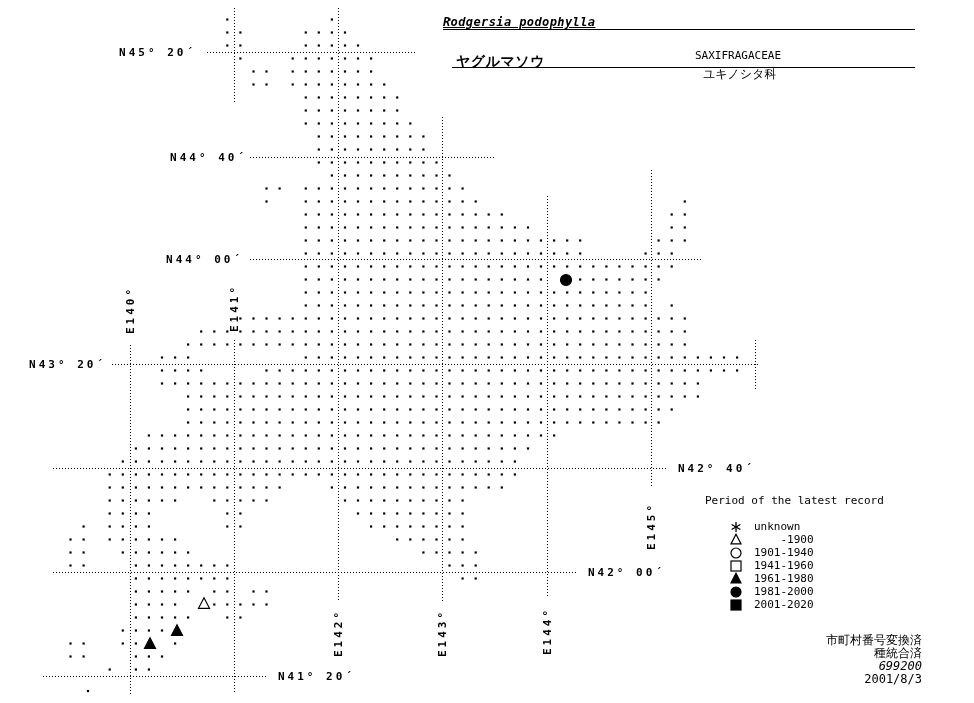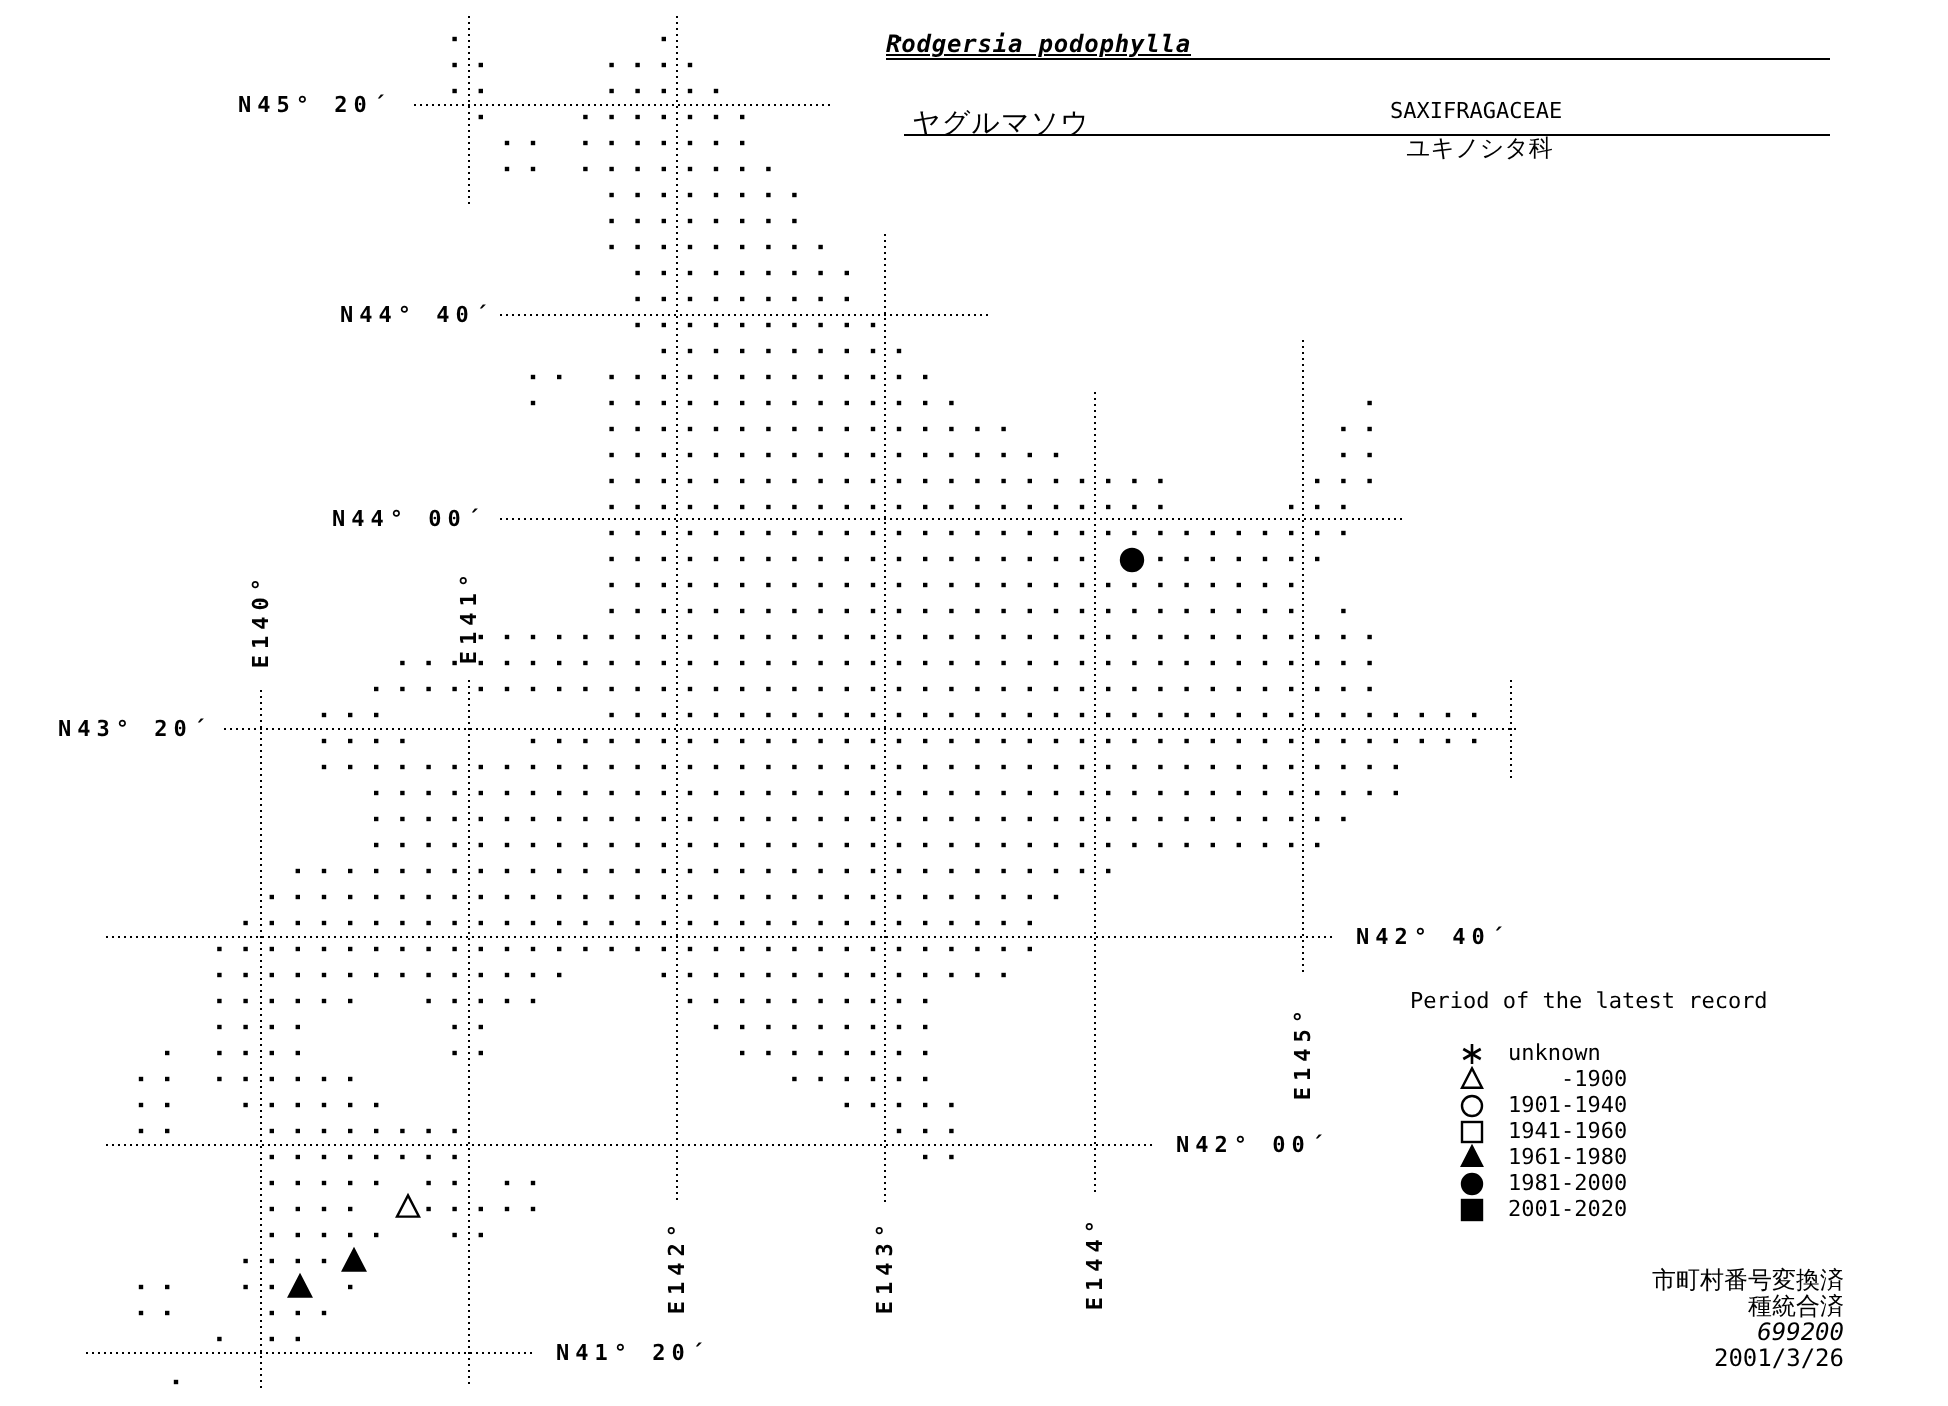--- a/index.html
+++ b/index.html
@@ -3,21 +3,21 @@
 <meta charset="utf-8">
 <style>
   html,body{margin:0;padding:0;background:#fff;}
   #screen{position:relative;width:974px;height:702px;background:#fff;color:#000;overflow:hidden;
           font-family:"DejaVu Sans Mono",monospace;}
   .abs{position:absolute;}
   .rule{position:absolute;height:0;border-top:1px solid #000;}
   #latin-name{left:443px;top:15px;font-size:12px;font-weight:bold;font-style:italic;
               text-decoration:underline;letter-spacing:0.4px;white-space:nowrap;}
   #family-latin{left:695px;top:29px;font-size:11px;white-space:nowrap;margin-top:20px;}
-  #ja-name{left:456px;top:53px;font-size:14px;font-weight:normal;letter-spacing:0.5px;
+  #ja-name{left:456px;top:53px;font-size:14px;font-weight:bold;letter-spacing:0.5px;
            font-family:"DejaVu Sans",sans-serif;white-space:nowrap;}
   #family-ja{left:703px;top:66px;font-size:12px;font-family:Liberation Mono, monospace;white-space:nowrap;}
   #rule1{left:443px;top:29px;width:472px;}
   #rule2{left:452px;top:67px;width:463px;}
   #map-svg{position:absolute;left:0;top:0;}
   .coord{font-family:"DejaVu Sans Mono",monospace;font-size:11px;font-weight:bold;
          letter-spacing:3px;fill:#000;}
   #legend{left:705px;top:494px;font-size:11px;line-height:13px;white-space:nowrap;}
   #legend-title{margin:0 0 13px 0;}
   .legend-row{display:flex;align-items:flex-start;height:13px;}
@@ -1116,16 +1116,16 @@
             </svg></span>
           <span class="legend-lab">2001-2020</span>
         </div>
       </div>
   </div>
 
   <div id="footer" class="abs">
     <div>市町村番号変換済</div>
     <div>種統合済</div>
     <div class="italic">699200</div>
-    <div>2001/3/26</div>
+    <div>2001/8/3</div>
   </div>
 
 </div>
 
 </body></html>

